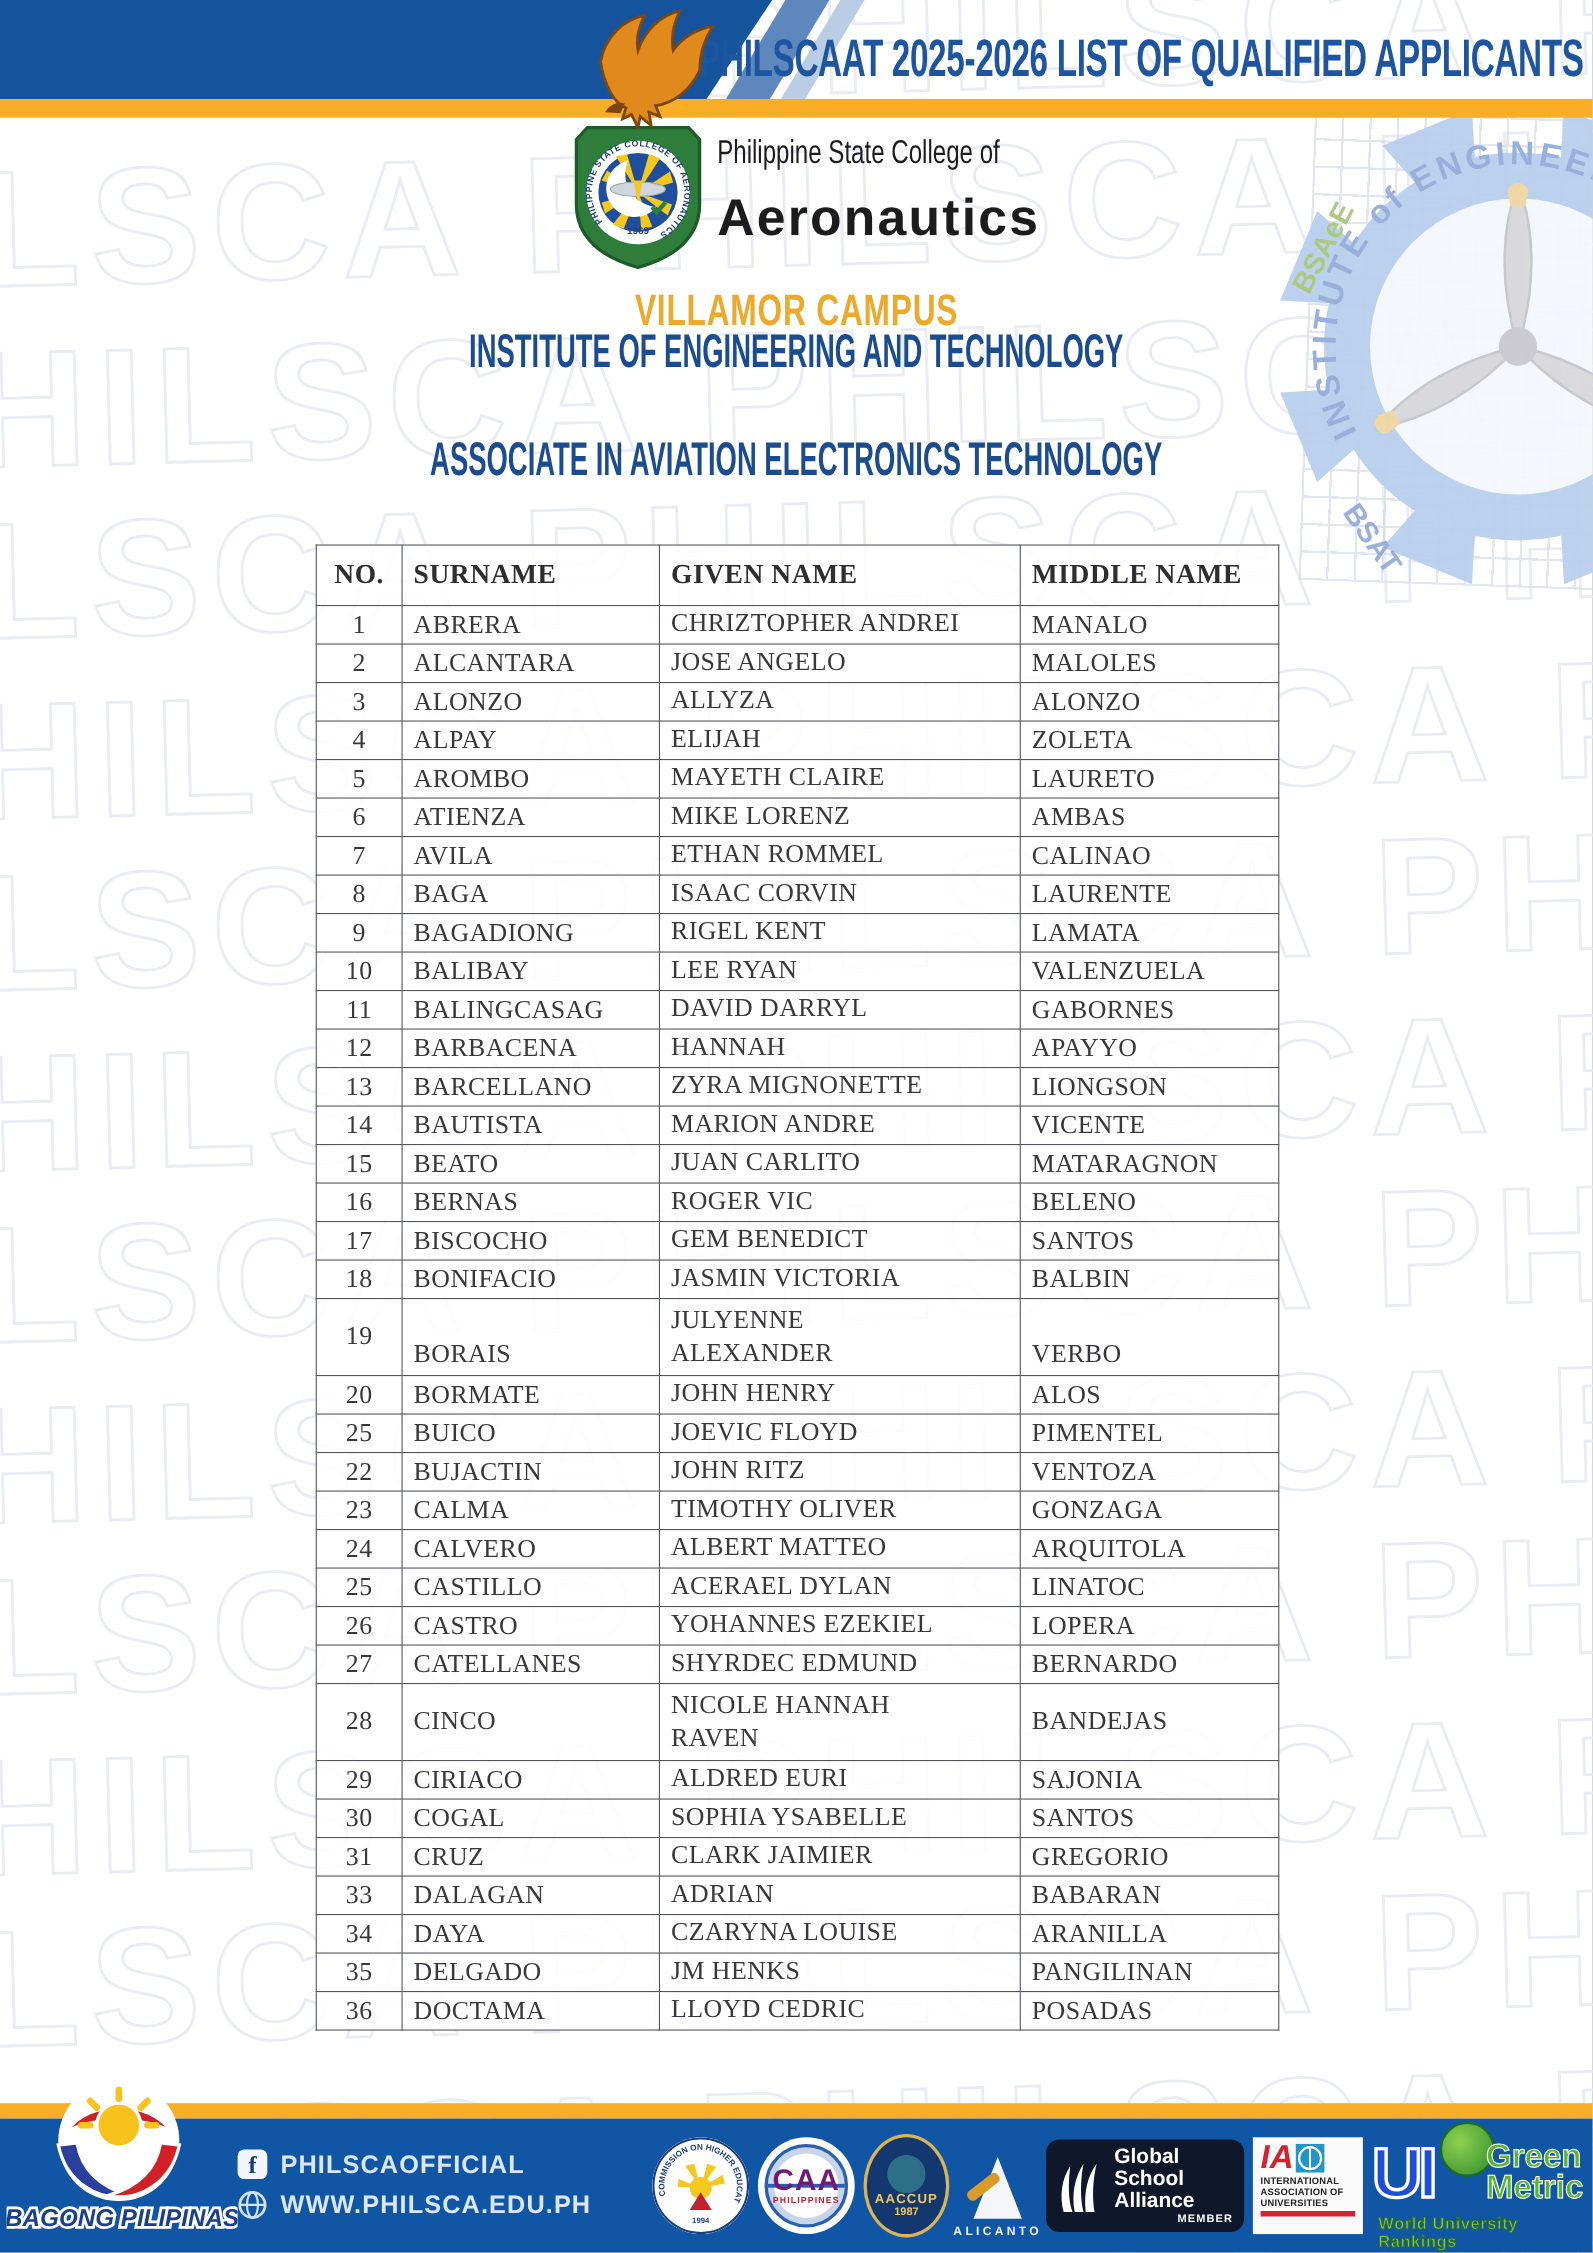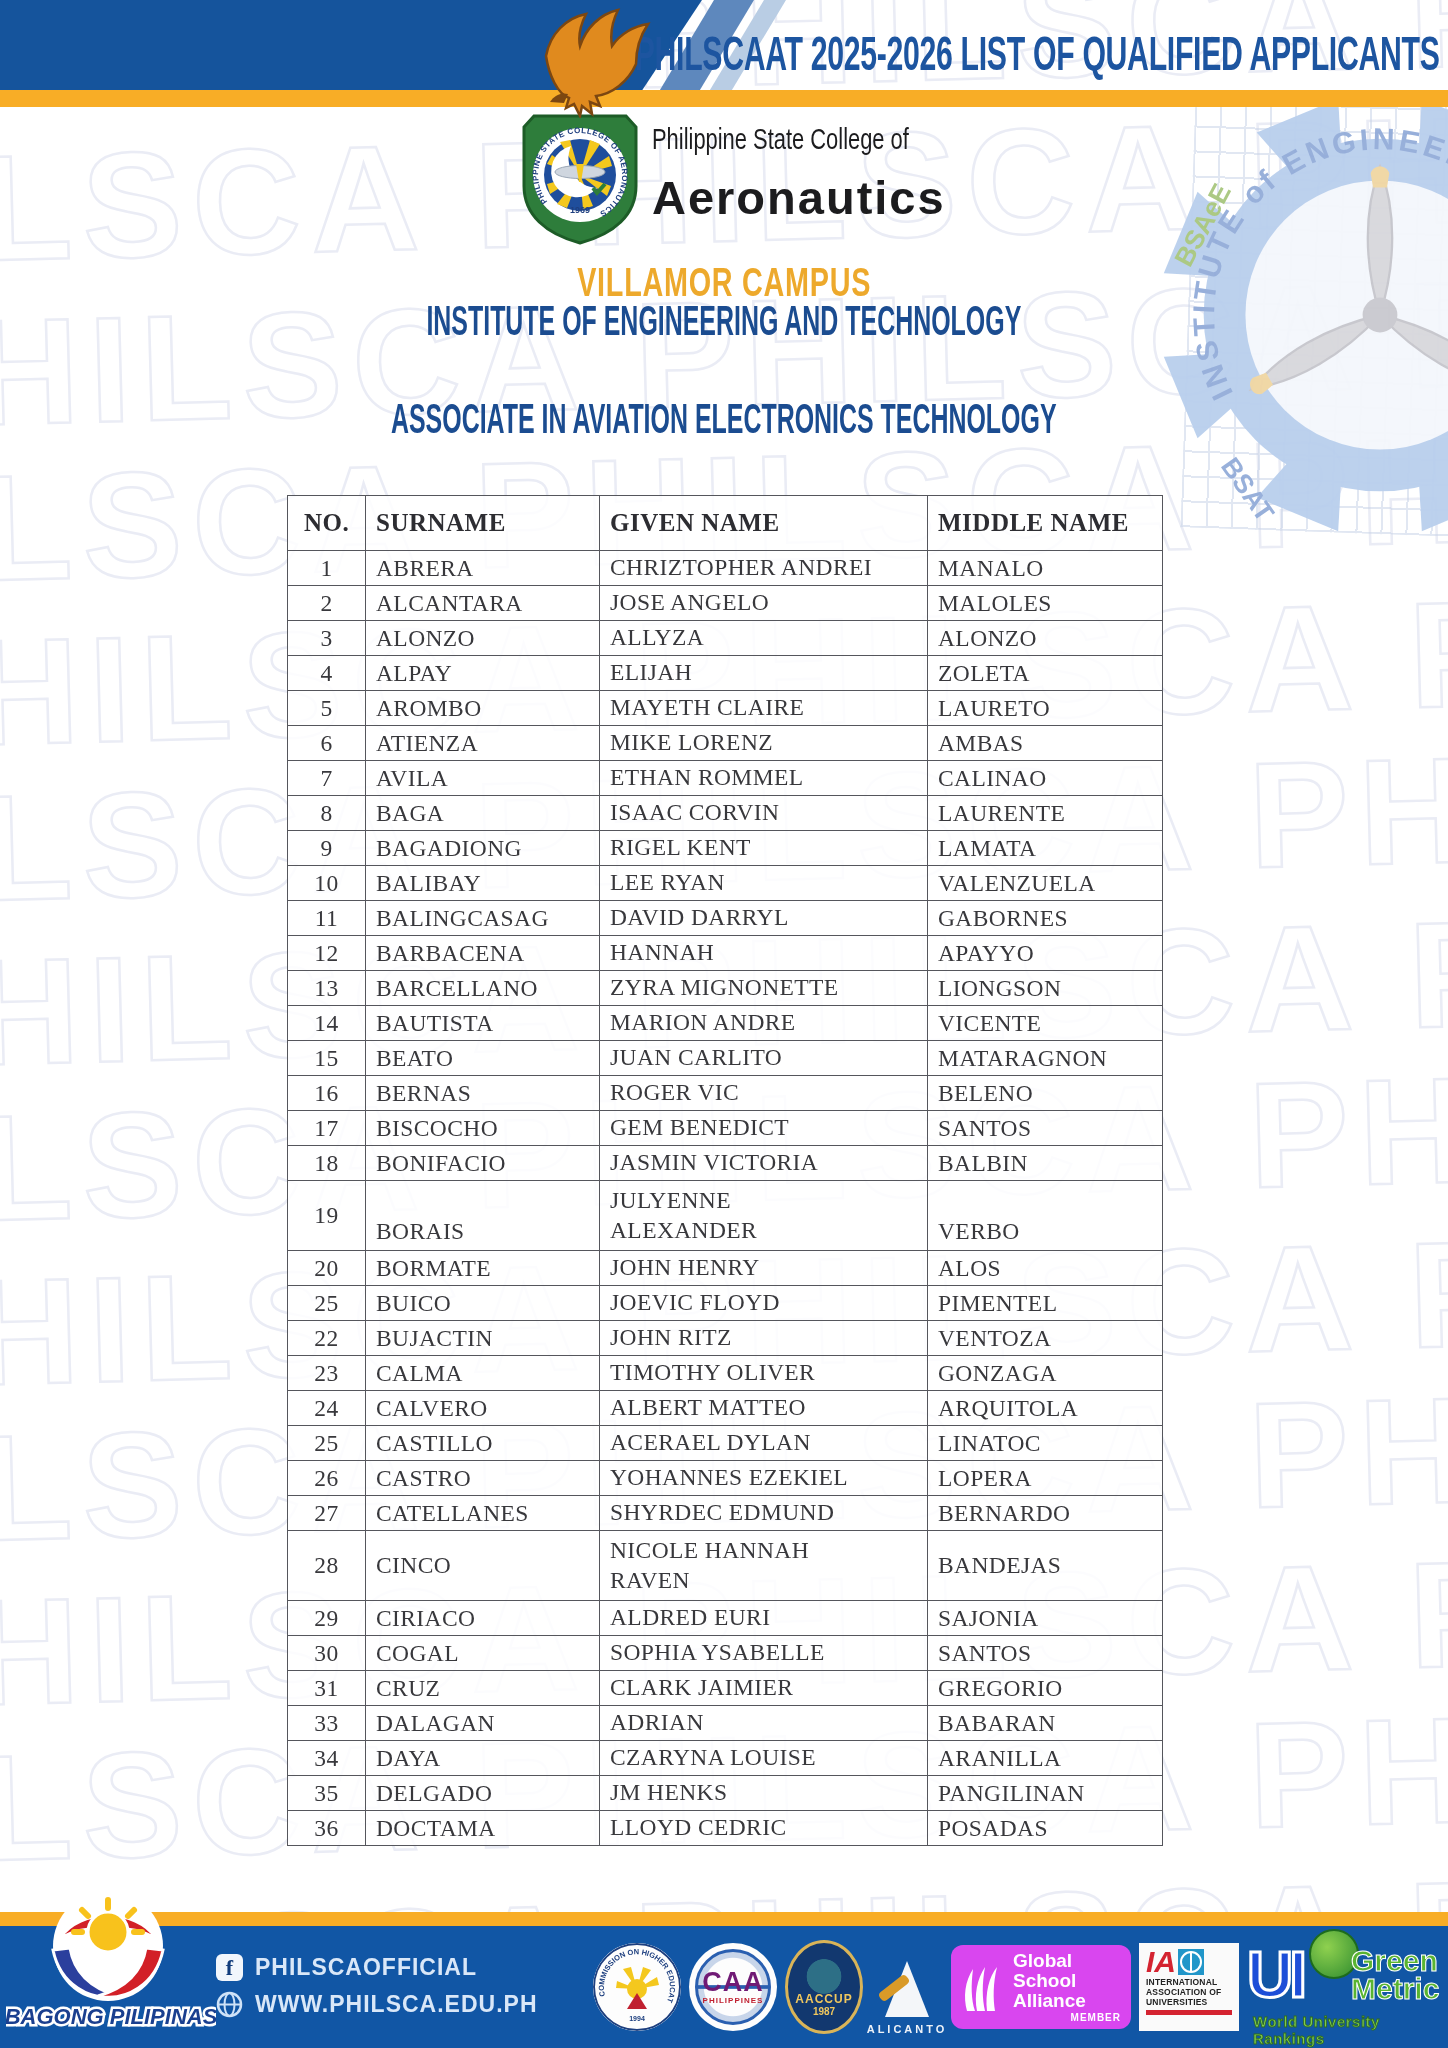--- a/index.html
+++ b/index.html
@@ -91,21 +91,21 @@
           border:3px solid #d9b458;display:flex;flex-direction:column;align-items:flex-end;justify-content:flex-end;
           color:#f0c75e;font-weight:800;text-align:center;flex:none;}
   .aaccup .l1{width:100%;font-size:12px;letter-spacing:1px;}
   .aaccup .l2{width:100%;font-size:10px;padding-bottom:14px;}
   .alicanto{width:72px;height:96px;display:flex;flex-direction:column;align-items:center;justify-content:flex-end;flex:none;}
   .ali-a{width:0;height:0;border-left:22px solid transparent;border-right:22px solid transparent;
          border-bottom:56px solid #f4f6f9;position:relative;margin-bottom:6px;}
   .ali-a:after{content:"";position:absolute;left:-30px;top:22px;width:34px;height:10px;background:#d99a28;
                transform:rotate(-38deg);border-radius:4px;}
   .ali-label{color:#eef2f8;font-size:11px;letter-spacing:3px;font-weight:700;}
-  .gsa{width:180px;height:84px;background:#d946ef;border-radius:12px;display:flex;align-items:center;
+  .gsa{width:180px;height:84px;background:#0f172a;border-radius:12px;display:flex;align-items:center;
        padding:0 10px;box-sizing:border-box;color:#fff;flex:none;}
   .gsa-shell{width:44px;height:56px;flex:none;}
   .gsa-txt{margin-left:8px;line-height:1.05;}
   .gsa-l1{font-size:19px;font-weight:800;}
   .gsa-l2{font-size:19px;font-weight:700;}
   .gsa-l3{font-size:10px;font-weight:800;text-align:right;letter-spacing:1px;margin-top:2px;}
   .iau{width:100px;height:88px;background:#fafafa;display:flex;flex-direction:column;align-items:flex-start;
        padding:5px 7px;box-sizing:border-box;flex:none;}
   .iau-top{display:flex;align-items:flex-end;gap:2px;}
   .iau-ia{font-size:30px;font-weight:900;color:#d42330;line-height:.9;font-style:italic;}

